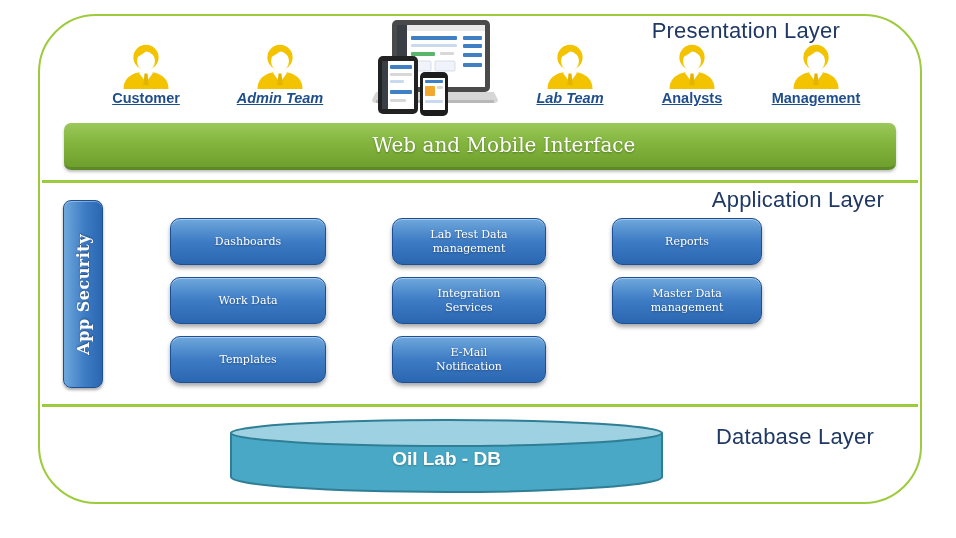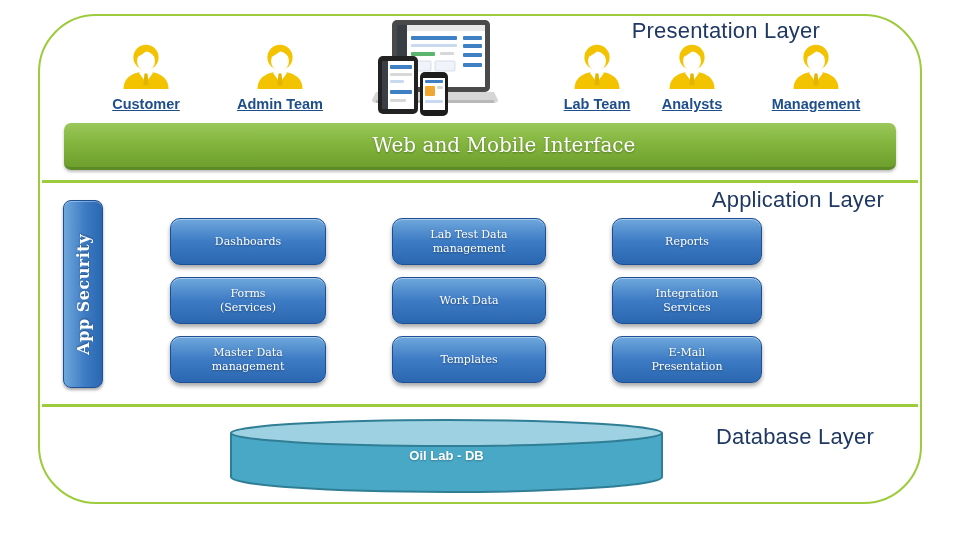--- a/index.html
+++ b/index.html
@@ -2,28 +2,28 @@
 <html><head>
 <meta charset="utf-8">
 <style>
   html,body{margin:0;padding:0;background:#ffffff;}
   .canvas{position:relative;width:956px;height:538px;background:#ffffff;overflow:hidden;
           font-family:"Liberation Sans",sans-serif;}
   .frame{position:absolute;left:38px;top:14px;width:880px;height:486px;
          border:2.5px solid #9CCB3B;border-radius:58px;background:#ffffff;}
   .layer-title{position:absolute;color:#1F3864;font-size:22px;font-weight:500;
                letter-spacing:.2px;white-space:nowrap;}
-  .pres-title{top:2px;right:100px;}
+  .pres-title{top:2px;right:80px;}
   .app-title{top:171px;right:36px;}
   .db-title{top:408px;right:46px;}
 
   
   .user-group{position:absolute;width:110px;top:26px;text-align:center;}
   .person-icon svg{display:block;margin:0 auto;}
-  .user-label{display:inline-block;margin-top:7px;color:#1F4E8C;font-size:14.5px;
+  .user-label{display:inline-block;margin-top:1px;color:#1F4E8C;font-size:14.5px;
               font-weight:bold;text-decoration:underline;white-space:nowrap;}
 
   
   .devices{position:absolute;left:330px;top:4px;width:128px;height:98px;}
 
   
   .green-bar{position:absolute;left:24px;top:107px;width:832px;height:44px;
              border-radius:7px;background:linear-gradient(#9BC85A 0%,#83B53E 45%,#6E9F2D 100%);
              border-bottom:3px solid #5C8A26;box-shadow:0 2px 3px rgba(0,0,0,.25);
              display:flex;align-items:center;justify-content:center;}
@@ -50,21 +50,21 @@
   .module-btn{border-radius:10px;border:1px solid #1C4F94;
               background:linear-gradient(#6FA8DC 0%,#3D7BC4 50%,#2A67B0 100%);
               box-shadow:0 3px 4px rgba(0,0,0,.35), inset 0 1px 0 rgba(255,255,255,.4);
               display:flex;align-items:center;justify-content:center;text-align:center;
               color:#fff;font-family:"DejaVu Serif",serif;font-size:11px;line-height:1.2;
               white-space:pre-line;text-shadow:0 1px 2px rgba(0,0,0,.35);}
 
   
   .db-cyl{position:absolute;left:188px;top:402px;width:437px;height:80px;}
   .db-label{position:absolute;left:0;top:30px;width:100%;text-align:center;
-            color:#ffffff;font-size:13px;font-weight:bold;
+            color:#ffffff;font-size:19px;font-weight:bold;
             text-shadow:0 1px 2px rgba(0,0,0,.25);}
 </style>
 </head>
 <body>
 
 <div class="canvas">
   <div class="frame">
 
     <div class="layer-title pres-title">Presentation Layer</div>
 
@@ -75,21 +75,21 @@
           <path d="M22 34 L30 45 L38 34 L33 31.5 L27 31.5 Z" fill="#FFFFFF"></path>
           <path d="M28.3 35 L31.7 35 L33 48 L27 48 Z" fill="#E3B400"></path>
           <circle cx="30" cy="17" r="14" fill="#F3C300"></circle>
           <ellipse cx="30" cy="21" rx="10" ry="11" fill="#FFFFFF"></ellipse>
           <path d="M16.5 18 C17.5 8 24 3.5 30 3.5 C36 3.5 42.5 8 43.5 18 C38 16 35.5 10.5 30 10.5 C25.5 14 20.5 17 16.5 18 Z" fill="#F3C300"></path>
         </svg>
       </span>
       <span class="user-label">Customer</span>
     </div>
 
-    <div class="user-group" style="left:185px;">
+    <div class="user-group" style="left:185px;font-style:italic;">
       <span class="person-icon">
         <svg width="54" height="47" viewBox="0 0 60 52">
           <path d="M5 52 C5 39 16 33 30 33 C44 33 55 39 55 52 Z" fill="#F3C300"></path>
           <path d="M22 34 L30 45 L38 34 L33 31.5 L27 31.5 Z" fill="#FFFFFF"></path>
           <path d="M28.3 35 L31.7 35 L33 48 L27 48 Z" fill="#E3B400"></path>
           <circle cx="30" cy="17" r="14" fill="#F3C300"></circle>
           <ellipse cx="30" cy="21" rx="10" ry="11" fill="#FFFFFF"></ellipse>
           <path d="M16.5 18 C17.5 8 24 3.5 30 3.5 C36 3.5 42.5 8 43.5 18 C38 16 35.5 10.5 30 10.5 C25.5 14 20.5 17 16.5 18 Z" fill="#F3C300"></path>
         </svg>
       </span>
@@ -127,21 +127,21 @@
 
         <rect x="50" y="52" width="28" height="44" rx="5" fill="#1c1c1c"></rect>
         <rect x="53" y="58" width="22" height="32" fill="#ffffff"></rect>
         <rect x="55" y="60" width="18" height="3" rx="1" fill="#3f7fc4"></rect>
         <rect x="55" y="66" width="10" height="10" rx="1" fill="#f0a830"></rect>
         <rect x="67" y="66" width="6" height="3" rx="1" fill="#d8d8d8"></rect>
         <rect x="55" y="80" width="18" height="3" rx="1" fill="#c9daf0"></rect>
       </svg>
     </div>
 
-    <div class="user-group" style="left:502px;">
+    <div class="user-group" style="left:475px;font-style:italic;">
       <span class="person-icon">
         <svg width="54" height="47" viewBox="0 0 60 52">
           <path d="M5 52 C5 39 16 33 30 33 C44 33 55 39 55 52 Z" fill="#F3C300"></path>
           <path d="M22 34 L30 45 L38 34 L33 31.5 L27 31.5 Z" fill="#FFFFFF"></path>
           <path d="M28.3 35 L31.7 35 L33 48 L27 48 Z" fill="#E3B400"></path>
           <circle cx="30" cy="17" r="14" fill="#F3C300"></circle>
           <ellipse cx="30" cy="21" rx="10" ry="11" fill="#FFFFFF"></ellipse>
           <path d="M16.5 18 C17.5 8 24 3.5 30 3.5 C36 3.5 42.5 8 43.5 18 C38 16 35.5 10.5 30 10.5 C25.5 14 20.5 17 16.5 18 Z" fill="#F3C300"></path>
         </svg>
       </span>
@@ -186,30 +186,28 @@
 
     <div class="app-security">
       <span>App Security</span>
     </div>
 
     <div class="modules">
       <div class="module-btn">Dashboards</div>
       <div class="module-btn">Lab Test Data
 management</div>
       <div class="module-btn">Reports</div>
-      <div class="module-btn">Forms
-(Services)</div>
       <div class="module-btn">Work Data</div>
       <div class="module-btn">Integration
 Services</div>
       <div class="module-btn">Master Data
 management</div>
       <div class="module-btn">Templates</div>
       <div class="module-btn">E-Mail
-Presentation</div>
+Notification</div>
     </div>
 
     <div class="sep sep2"></div>
 
     <div class="layer-title db-title">Database Layer</div>
 
     <div class="db-cyl">
       <svg width="437" height="80" viewBox="0 0 437 80">
         <ellipse cx="218.5" cy="59" rx="215.5" ry="15" fill="#48A8C5" stroke="#2F7E95" stroke-width="2"></ellipse>
         <rect x="3" y="15" width="431" height="44" fill="#48A8C5"></rect>

